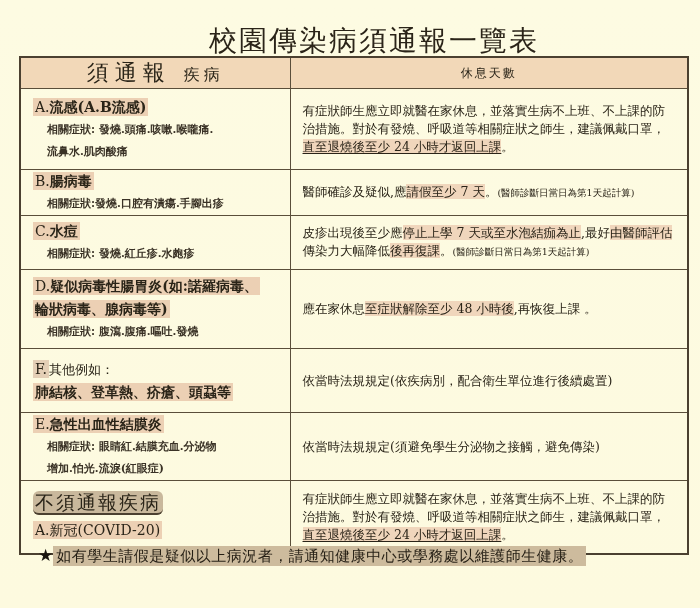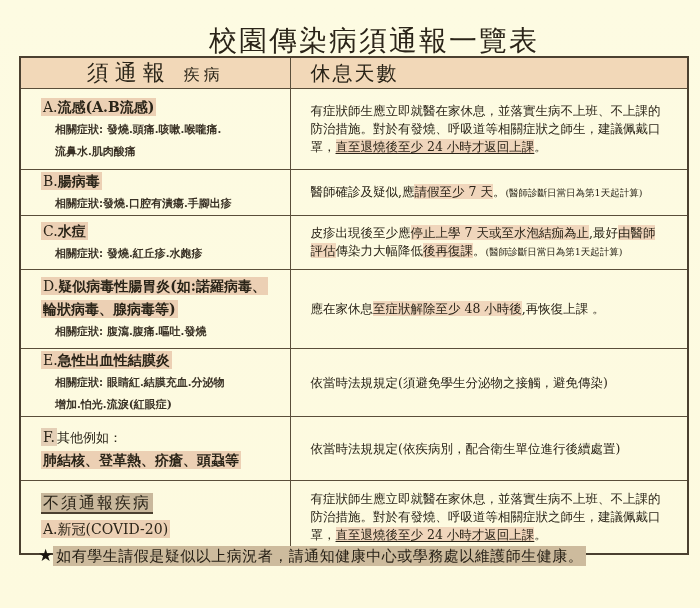--- a/index.html
+++ b/index.html
@@ -21,44 +21,44 @@
     padding-left: 48px;
   }
   table.main {
     position: absolute; left: 19px; top: 56px; width: 670px;
     border-collapse: collapse;
     border: 2px solid #4b4030;
   }
   table.main td, table.main th {
     border: 1.5px solid #5a4e3a;
     vertical-align: middle;
-    padding: 0 20px;
+    padding: 0 12px;
   }
   .hdr th {
     background: #f2d8b8;
     height: 30px;
     font-weight: normal;
   }
   .hdr .h-left { text-align: center; font-size: 22px; letter-spacing: 6px; }
   .hdr .h-left .small { font-size: 16px; letter-spacing: 4px; }
-  .hdr .h-right { text-align: left; font-size: 20px; letter-spacing: 2px; }
+  .hdr .h-right { text-align: center; font-size: 12px; letter-spacing: 2px; }
   td.left { width: 270px; font-size: 13px; line-height: 22px; padding-left: 7px; }
   td.right { font-size: 12.5px; line-height: 18px; padding-left: 10px; padding-right: 6px; }
   .dname {
     font-size: 14px; font-weight: bold; background: #ecd0b4;
     display: inline; padding: 1px 2px; text-align: right;
   }
   .dname .letter { font-weight: normal; }
   .symp { padding-left: 14px; font-size: 11px; color: #3a3226; font-weight: bold; }
   .hl { background: #f0d6bc; }
   .note { font-size: 9.5px; }
   .ul { text-decoration: underline; text-underline-offset: 2px; }
   .tag-dark {
-    background: #c9b89c; display: inline; font-size: 16px; letter-spacing: 2px;
-    border-bottom: 2px solid #4b4030; padding: 0 2px;
+    background: #c9b89c; display: inline; font-size: 19px; letter-spacing: 2px;
+    border-bottom: 2px solid #4b4030; padding: 0 2px; border-radius: 6px;
   }
   .footer {
     position: absolute; left: 38px; top: 545px; font-size: 15px;
     color: #241e14;
   }
   .footer .star { font-size: 17px; color: #1a1510; }
   .footer .msg { background: #cdbb9d; padding: 1px 3px; letter-spacing: 0.5px; }
 </style>
 </head>
 <body>
@@ -112,38 +112,38 @@
       <td class="left">
         <div><span class="dname"><span class="letter">D.</span><span>疑似病毒性腸胃炎(如:諾羅病毒、</span></span></div>
         <div><span class="dname">輪狀病毒、腺病毒等)</span></div>
         <div class="symp">相關症狀: 腹瀉.腹痛.嘔吐.發燒</div>
       </td>
       <td class="right">
         <span>應在家休息</span><span class="hl">至症狀解除至少 48 小時後</span><span>,再恢復上課 。</span>
       </td>
     </tr>
 
+    <tr style="height:64px">
+      <td class="left">
+        <div><span class="dname" style="font-weight:normal;background:#e4cfb6"><span class="letter">F.</span></span><span style="font-size:13px">其他例如：</span></div>
+        <div><span class="dname">肺結核、登革熱、疥瘡、頭蝨等</span></div>
+      </td>
+      <td class="right">
+        <span>依當時法規規定(依疾病別，配合衛生單位進行後續處置)</span>
+      </td>
+    </tr>
+
     <tr style="height:68px">
       <td class="left">
         <div><span class="dname"><span class="letter">E.</span><span>急性出血性結膜炎</span></span></div>
         <div class="symp">相關症狀: 眼睛紅.結膜充血.分泌物</div>
         <div class="symp">增加.怕光.流淚(紅眼症)</div>
       </td>
       <td class="right">
         <span>依當時法規規定(須避免學生分泌物之接觸，避免傳染)</span>
-      </td>
-    </tr>
-
-    <tr style="height:64px">
-      <td class="left">
-        <div><span class="dname" style="font-weight:normal;background:#e4cfb6"><span class="letter">F.</span></span><span style="font-size:13px">其他例如：</span></div>
-        <div><span class="dname">肺結核、登革熱、疥瘡、頭蝨等</span></div>
-      </td>
-      <td class="right">
-        <span>依當時法規規定(依疾病別，配合衛生單位進行後續處置)</span>
       </td>
     </tr>
 
     <tr style="height:73px">
       <td class="left">
         <div style="margin-bottom:3px"><span class="tag-dark">不須通報疾病</span></div>
         <div><span class="dname" style="font-weight:normal;background:#ecd0b4"><span class="letter">A.</span><span>新冠(COVID-20)</span></span></div>
       </td>
       <td class="right">
         <span>有症狀師生應立即就醫在家休息，並落實生病不上班、不上課的防治措施。對於有發燒、呼吸道等相關症狀之師生，建議佩戴口罩，</span><span class="hl ul">直至退燒後至少 24 小時才返回上課</span><span>。</span>

